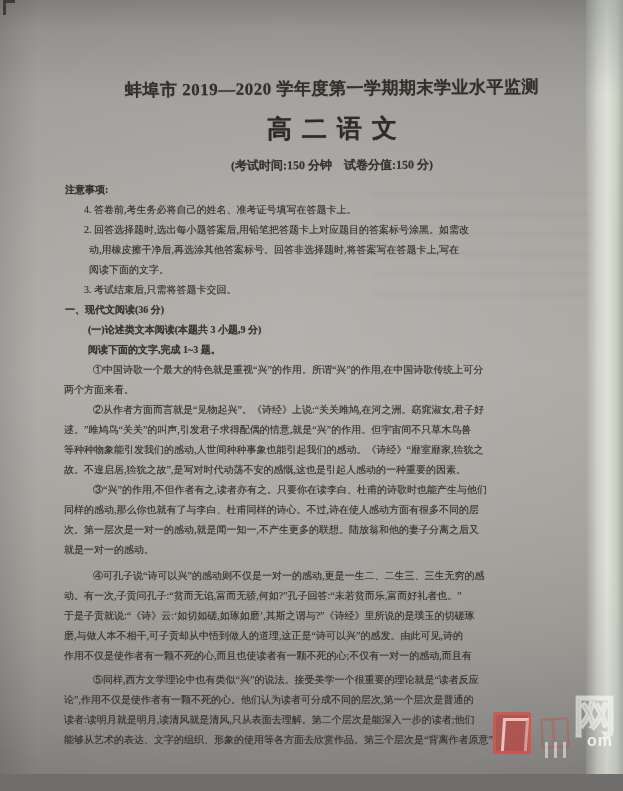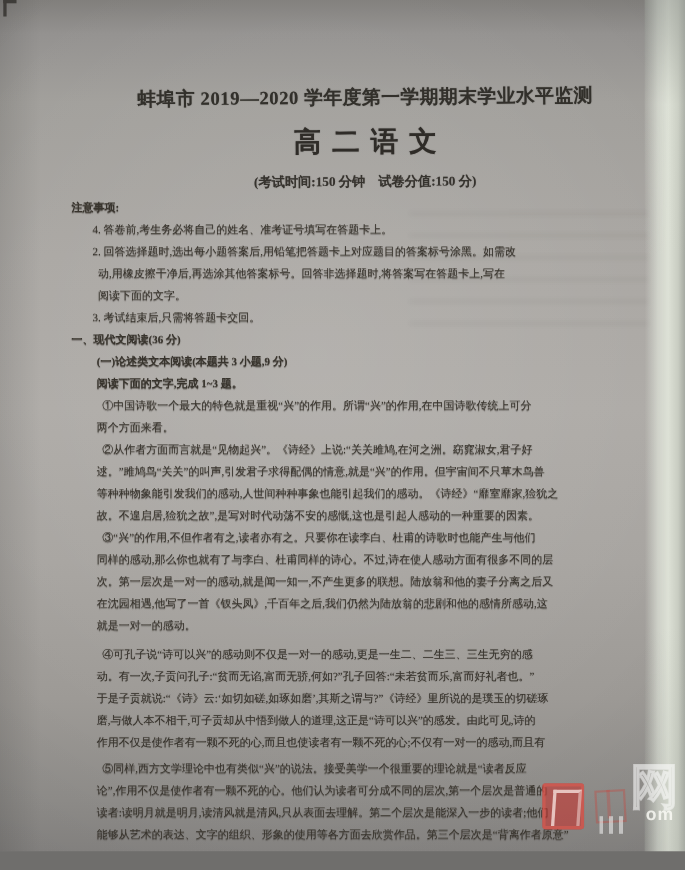--- a/index.html
+++ b/index.html
@@ -46,21 +46,21 @@
     text-shadow:0 .3px .8px rgba(52,47,42,.6);
   }
   .l{white-space:nowrap;}
   .bold{font-weight:bold;}
   .ind-head{padding-left:3px;}
   .ind-num{padding-left:22px;}
   .ind-wrap{padding-left:27px;}
   .ind-sec{padding-left:3px;}
   .ind-sub{padding-left:26px;}
   .ind-first{padding-left:31px;}
-  .ind-cont{padding-left:2px;margin-left:24px;}
+  .ind-cont{padding-left:2px;}
   .mt-p4{margin-top:6px;}
   .mt-p5{margin-top:4px;}
   .cut-line{
     position:absolute;top:786px;left:66px;width:468px;height:5px;
     background:repeating-linear-gradient(90deg, rgba(60,56,50,.7) 0 9px, rgba(60,56,50,0) 9px 13.5px);
     filter:blur(.4px);opacity:.8;
   }
   .edge-strip{
     position:absolute;top:0;left:586px;width:37px;height:791px;
     background:
@@ -131,21 +131,20 @@
     <div class="l ind-cont">两个方面来看。</div>
 
     <div class="l ind-first">②从作者方面而言就是“见物起兴”。《诗经》上说:“关关雎鸠,在河之洲。窈窕淑女,君子好</div>
     <div class="l ind-cont">逑。”雎鸠鸟“关关”的叫声,引发君子求得配偶的情意,就是“兴”的作用。但宇宙间不只草木鸟兽</div>
     <div class="l ind-cont">等种种物象能引发我们的感动,人世间种种事象也能引起我们的感动。《诗经》“靡室靡家,猃狁之</div>
     <div class="l ind-cont">故。不遑启居,猃狁之故”,是写对时代动荡不安的感慨,这也是引起人感动的一种重要的因素。</div>
 
     <div class="l ind-first">③“兴”的作用,不但作者有之,读者亦有之。只要你在读李白、杜甫的诗歌时也能产生与他们</div>
     <div class="l ind-cont">同样的感动,那么你也就有了与李白、杜甫同样的诗心。不过,诗在使人感动方面有很多不同的层</div>
     <div class="l ind-cont">次。第一层次是一对一的感动,就是闻一知一,不产生更多的联想。陆放翁和他的妻子分离之后又</div>
-    <div class="l ind-cont">在沈园相遇,他写了一首《钗头凤》,千百年之后,我们仍然为陆放翁的悲剧和他的感情所感动,这</div>
     <div class="l ind-cont">就是一对一的感动。</div>
 
     <div class="l ind-first mt-p4">④可孔子说“诗可以兴”的感动则不仅是一对一的感动,更是一生二、二生三、三生无穷的感</div>
     <div class="l ind-cont">动。有一次,子贡问孔子:“贫而无谄,富而无骄,何如?”孔子回答:“未若贫而乐,富而好礼者也。”</div>
     <div class="l ind-cont">于是子贡就说:“《诗》云:‘如切如磋,如琢如磨’,其斯之谓与?”《诗经》里所说的是璞玉的切磋琢</div>
     <div class="l ind-cont">磨,与做人本不相干,可子贡却从中悟到做人的道理,这正是“诗可以兴”的感发。由此可见,诗的</div>
     <div class="l ind-cont">作用不仅是使作者有一颗不死的心,而且也使读者有一颗不死的心;不仅有一对一的感动,而且有</div>
 
     <div class="l ind-first mt-p5">⑤同样,西方文学理论中也有类似“兴”的说法。接受美学一个很重要的理论就是“读者反应</div>
     <div class="l ind-cont">论”,作用不仅是使作者有一颗不死的心。他们认为读者可分成不同的层次,第一个层次是普通的</div>

